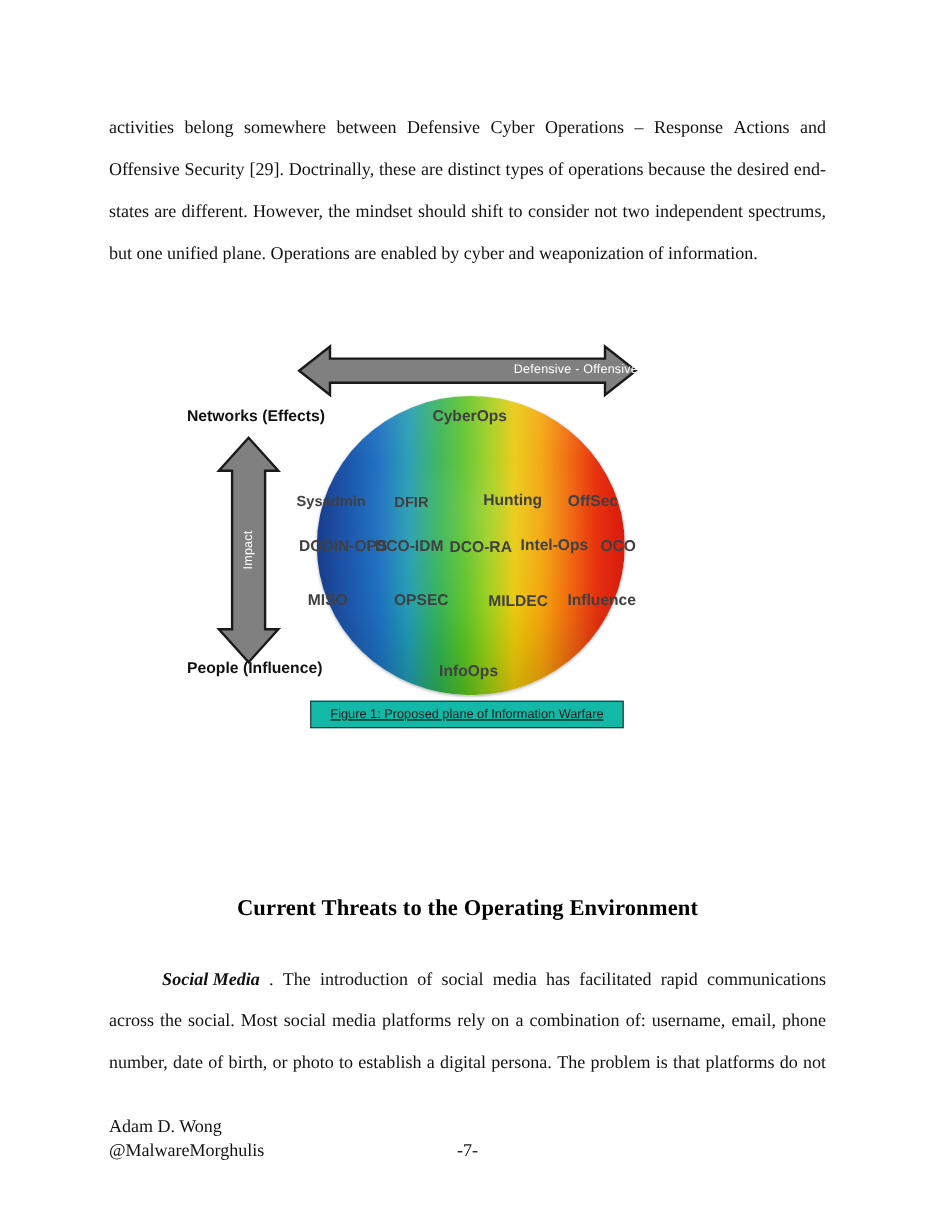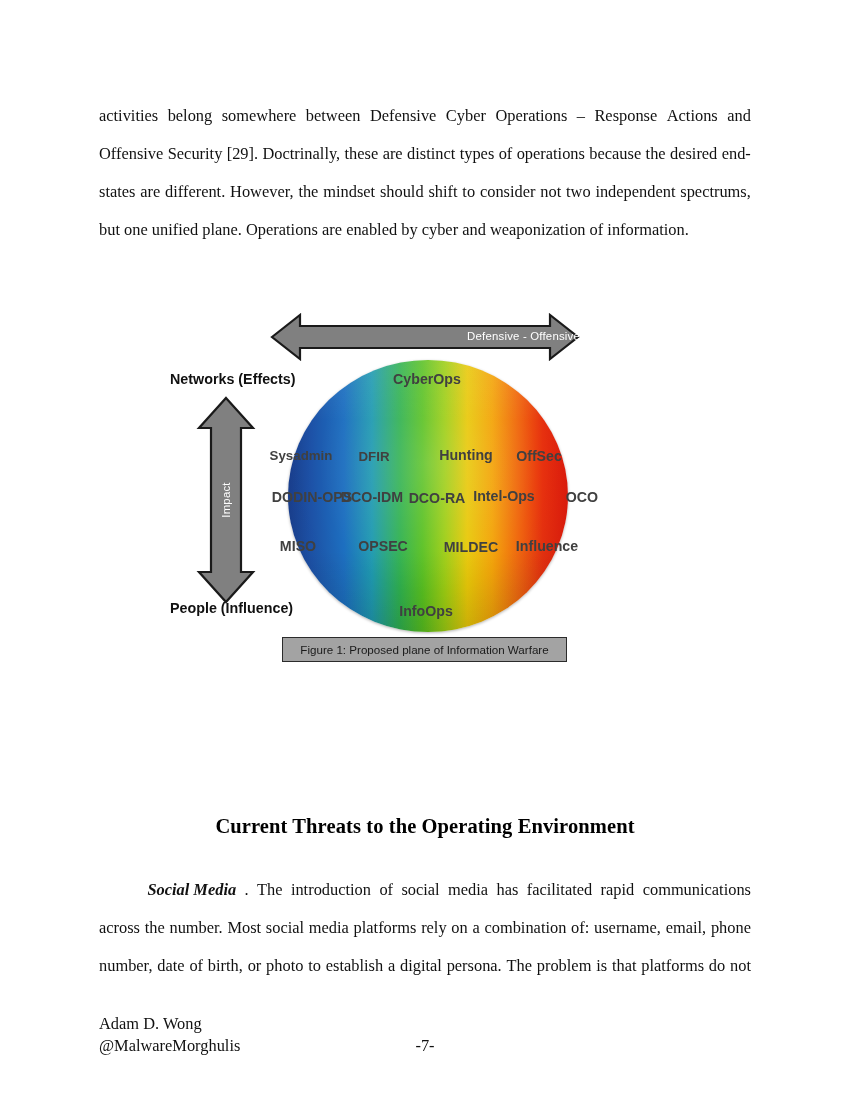--- a/index.html
+++ b/index.html
@@ -172,24 +172,25 @@
   }
 
   
   .caption-box {
     position: absolute;
     left: 282px;
     top: 637px;
     width: 283px;
     height: 23px;
     border: 1.3px solid #2b2b2b;
-    background: #a3a3a3;
+    background: #14b8a6;
     display: flex;
     align-items: center;
     justify-content: center;
+    text-decoration: underline;
   }
   .caption-box span {
     font-family: "Liberation Sans", "DejaVu Sans", sans-serif;
     font-size: 11.6px;
     color: #1a1a1a;
     white-space: nowrap;
   }
 
   
   .footer {
@@ -287,21 +288,21 @@
 
     <div class="disc-label" style="left:301px; top:448px;">Sysadmin</div>
     <div class="disc-label" style="left:374px; top:449px;">DFIR</div>
     <div class="disc-label big" style="left:466px; top:447px;">Hunting</div>
     <div class="disc-label big" style="left:539px; top:448px;">OffSec</div>
 
     <div class="disc-label big" style="left:288px; top:489px;margin-left:24px;">DODIN-OPS</div>
     <div class="disc-label big" style="left:372px; top:489px;">DCO-IDM</div>
     <div class="disc-label big" style="left:437px; top:490px;">DCO-RA</div>
     <div class="disc-label big" style="left:504px; top:488px;">Intel-Ops</div>
-    <div class="disc-label big" style="left:562px; top:489px;margin-left:20px;">OCO</div>
+    <div class="disc-label big" style="left:562px; top:489px;">OCO</div>
 
     <div class="disc-label big" style="left:298px; top:538px;">MISO</div>
     <div class="disc-label big" style="left:383px; top:538px;">OPSEC</div>
     <div class="disc-label big" style="left:471px; top:539px;">MILDEC</div>
     <div class="disc-label big" style="left:547px; top:538px;">Influence</div>
 
     <div class="disc-label big" style="left:426px; top:603px;">InfoOps</div>
 
     <div class="caption-box">
       <span>Figure 1: Proposed plane of Information Warfare</span>
@@ -321,21 +322,21 @@
       <span>social</span>
       <span>media</span>
       <span>has</span>
       <span>facilitated</span>
       <span>rapid</span>
       <span>communications</span>
     </div>
     <div class="jline">
       <span>across</span>
       <span>the</span>
-      <span>number.</span>
+      <span>social.</span>
       <span>Most</span>
       <span>social</span>
       <span>media</span>
       <span>platforms</span>
       <span>rely</span>
       <span>on</span>
       <span>a</span>
       <span>combination</span>
       <span>of:</span>
       <span>username,</span>

